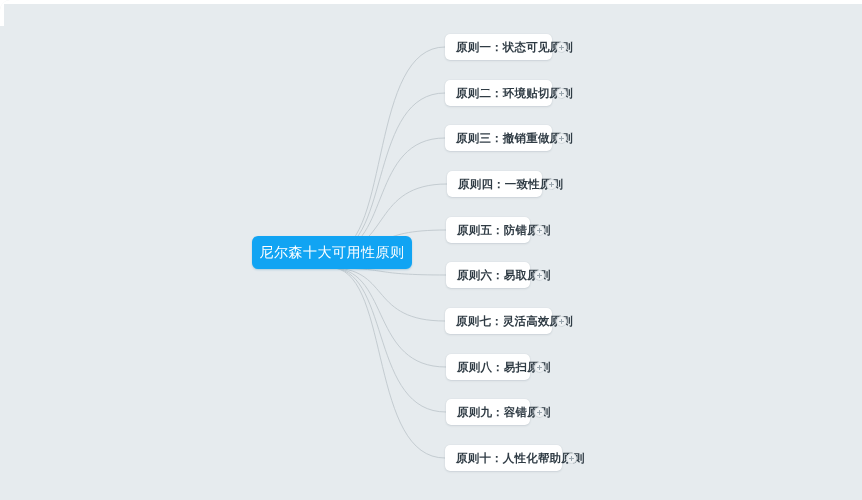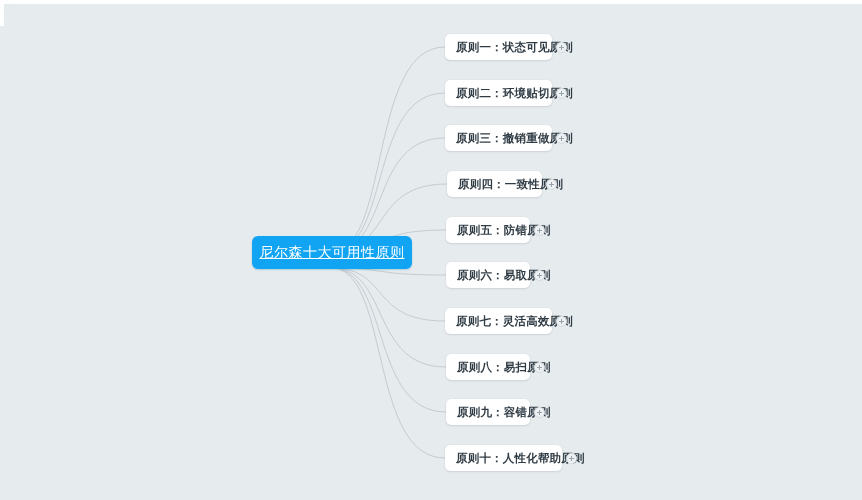--- a/index.html
+++ b/index.html
@@ -70,21 +70,20 @@
     align-items: center;
     justify-content: center;
     box-shadow: 0 1px 2px rgba(17, 120, 170, 0.25);
     cursor: default;
   }
   #root-node .root-label {
     color: #ffffff;
     font-size: 14px;
     letter-spacing: 0.5px;
     white-space: nowrap;
-    text-decoration: underline;
   }
 
   
   .branch-node {
     position: absolute;
     height: 26px;
     background: #ffffff;
     border-radius: 5px;
     z-index: 3;
     display: flex;

